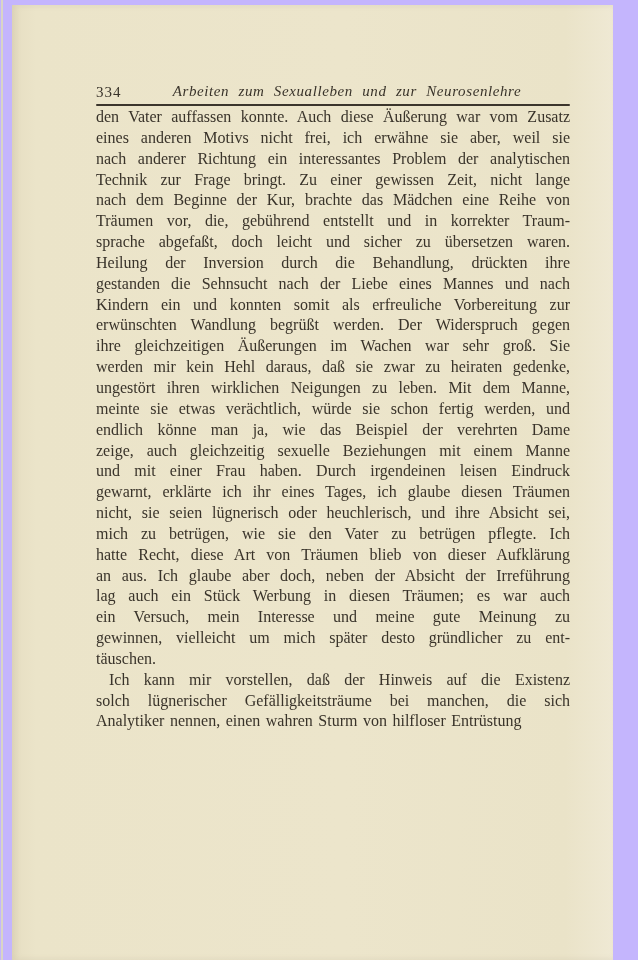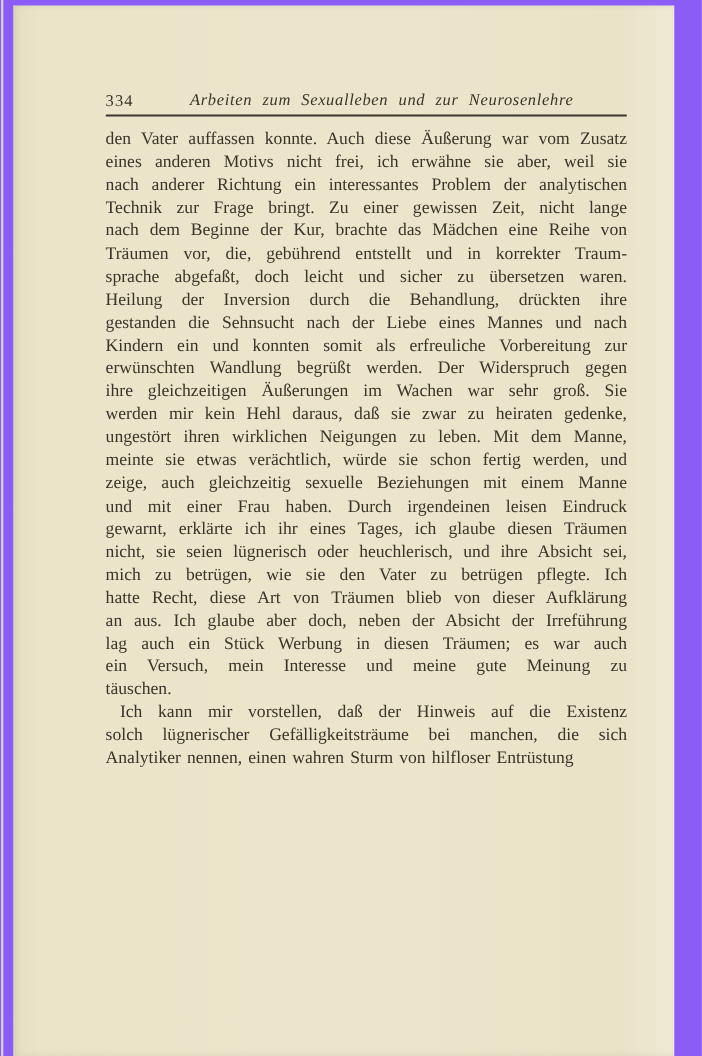--- a/index.html
+++ b/index.html
@@ -5,21 +5,21 @@
   html, body { margin: 0; padding: 0; }
   body {
     width: 638px; height: 960px;
     background: #f7f5ec;
     font-family: "Liberation Serif", "DejaVu Serif", serif;
     overflow: hidden;
   }
   .stage {
     position: relative;
     width: 638px; height: 960px;
-    background: #8b5cf6;
+    background: #c4b5fd;
   }
   .stage::before {
     
     content: "";
     position: absolute; left: 1px; top: 0; bottom: 0; width: 2px;
     background: #d9d5c6;
   }
   .page {
     position: absolute;
     left: 12px; top: 5px;
@@ -51,21 +51,21 @@
     letter-spacing: 0.6px;
     padding-left: 28px;
   }
   .header-rule {
     height: 2px;
     background: #3b352c;
     margin-top: 5px;
     border-radius: 1px;
   }
   .body-text {
-    margin-top: 11px;
+    margin-top: 1px;
     font-size: 16px;
     line-height: 20.85px;
     word-spacing: 1.5px;
   }
   .line {
     text-align: justify;
     text-align-last: justify;
     white-space: normal;
     overflow: hidden;
     height: 20.85px;
@@ -93,29 +93,31 @@
           <div class="line">Träumen vor, die, gebührend entstellt und in korrekter Traum-</div>
           <div class="line">sprache abgefaßt, doch leicht und sicher zu übersetzen waren.</div>
           <div class="line">Heilung der Inversion durch die Behandlung, drückten ihre</div>
           <div class="line">gestanden die Sehnsucht nach der Liebe eines Mannes und nach</div>
           <div class="line">Kindern ein und konnten somit als erfreuliche Vorbereitung zur</div>
           <div class="line">erwünschten Wandlung begrüßt werden. Der Widerspruch gegen</div>
           <div class="line">ihre gleichzeitigen Äußerungen im Wachen war sehr groß. Sie</div>
           <div class="line">werden mir kein Hehl daraus, daß sie zwar zu heiraten gedenke,</div>
           <div class="line">ungestört ihren wirklichen Neigungen zu leben. Mit dem Manne,</div>
           <div class="line">meinte sie etwas verächtlich, würde sie schon fertig werden, und</div>
+          <div class="line">endlich könne man ja, wie das Beispiel der verehrten Dame</div>
           <div class="line">zeige, auch gleichzeitig sexuelle Beziehungen mit einem Manne</div>
           <div class="line">und mit einer Frau haben. Durch irgendeinen leisen Eindruck</div>
           <div class="line">gewarnt, erklärte ich ihr eines Tages, ich glaube diesen Träumen</div>
           <div class="line">nicht, sie seien lügnerisch oder heuchlerisch, und ihre Absicht sei,</div>
           <div class="line">mich zu betrügen, wie sie den Vater zu betrügen pflegte. Ich</div>
           <div class="line">hatte Recht, diese Art von Träumen blieb von dieser Aufklärung</div>
           <div class="line">an aus. Ich glaube aber doch, neben der Absicht der Irreführung</div>
           <div class="line">lag auch ein Stück Werbung in diesen Träumen; es war auch</div>
           <div class="line">ein Versuch, mein Interesse und meine gute Meinung zu</div>
+          <div class="line">gewinnen, vielleicht um mich später desto gründlicher zu ent-</div>
           <div class="line para-end">täuschen.</div>
           <div class="line indent">Ich kann mir vorstellen, daß der Hinweis auf die Existenz</div>
           <div class="line">solch lügnerischer Gefälligkeitsträume bei manchen, die sich</div>
           <div class="line para-end">Analytiker nennen, einen wahren Sturm von hilfloser Entrüstung</div>
         </div>
     </div>
   </div>
 </div>
 
 </body></html>

